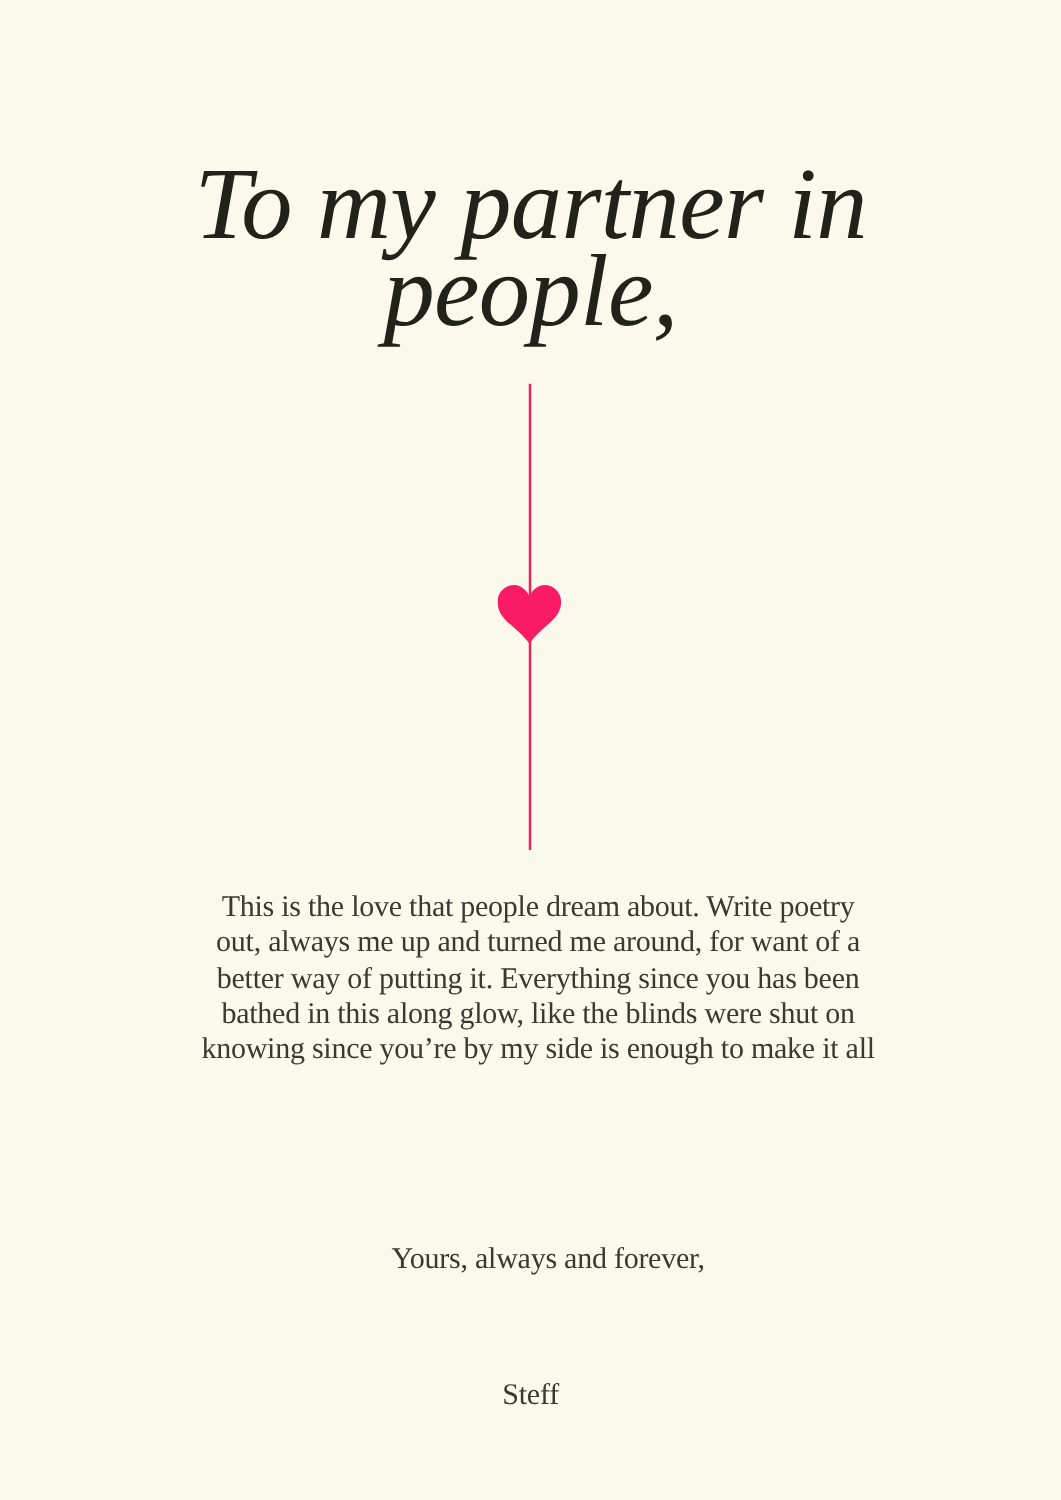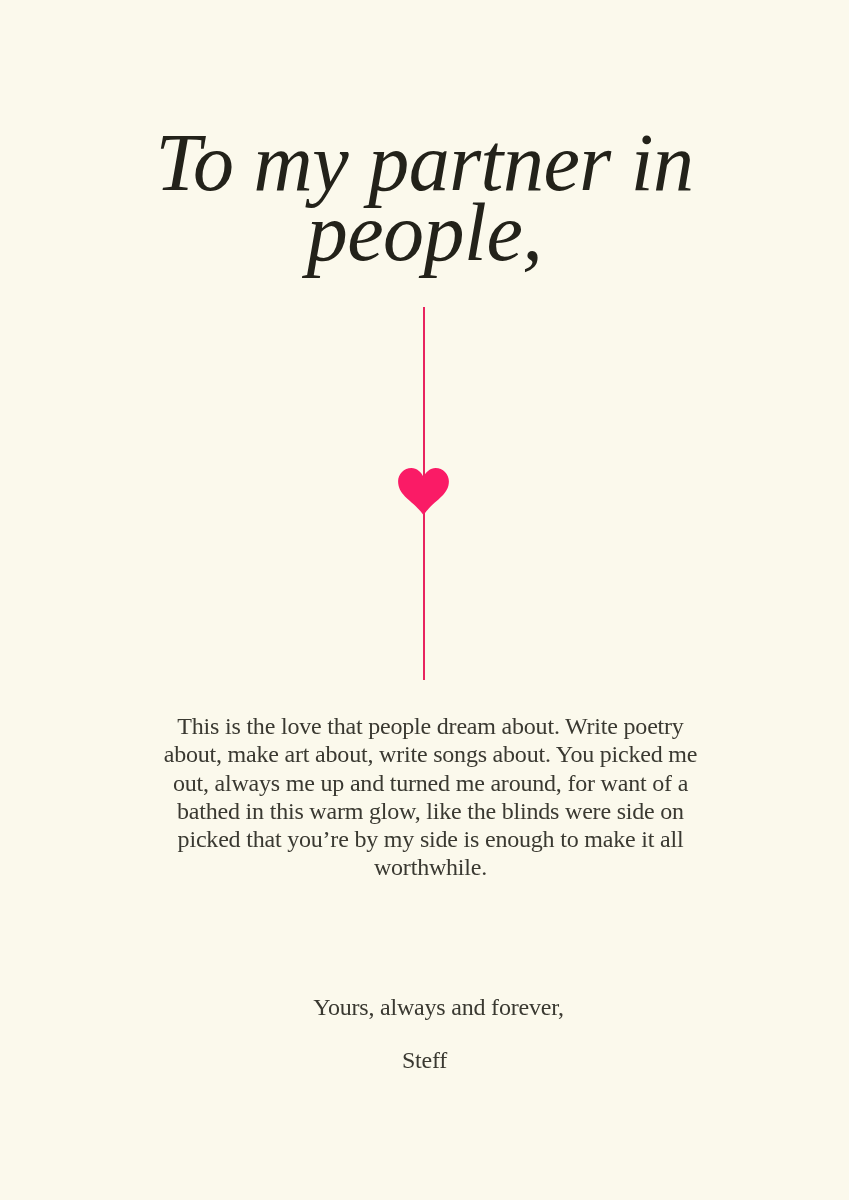--- a/index.html
+++ b/index.html
@@ -79,21 +79,21 @@
     left: 14px;
     width: 849px;
     text-align: center;
     font-size: 24px;
     line-height: 28.3px;
     letter-spacing: -0.2px;
     color: #3a3931;
   }
   .signature {
     position: absolute;
-    top: 1046px;
+    top: 1102px;
     left: 0;
     width: 849px;
     text-align: center;
     font-size: 24px;
     line-height: 28.3px;
     letter-spacing: -0.2px;
     color: #3a3931;
   }
 </style>
 </head>
@@ -109,24 +109,23 @@
   <div class="divider-line"></div>
 
   <div class="heart">
     <svg viewBox="0 0 32 29.6" xmlns="http://www.w3.org/2000/svg" aria-hidden="true">
       <path fill="#fa1b66" d="M23.6,0c-3.363,0-6.258,2.736-7.599,5.594C14.659,2.736,11.764,0,8.4,0C3.76,0,0,3.76,0,8.4c0,9.433,9.278,11.903,16.001,21.232C22.354,20.364,32,17.547,32,8.4C32,3.76,28.24,0,23.6,0z"></path>
     </svg>
   </div>
 
   <div class="letter-body">
     <span class="body-line">This is the love that people dream about. Write poetry</span>
-    <span class="body-line">about, make art about, write songs about. You picked me</span>
     <span class="body-line">out, always me up and turned me around, for want of a</span>
-    <span class="body-line">bathed in this warm glow, like the blinds were side on</span>
-    <span class="body-line">picked that you’re by my side is enough to make it all</span>
-    <span class="body-line">worthwhile.</span>
+    <span class="body-line">better way of putting it. Everything since you has been</span>
+    <span class="body-line">bathed in this along glow, like the blinds were shut on</span>
+    <span class="body-line">knowing since you’re by my side is enough to make it all</span>
   </div>
 
   <div class="closing">Yours, always and forever,</div>
 
   <div class="signature">Steff</div>
 
 </div>
 
 </body></html>

